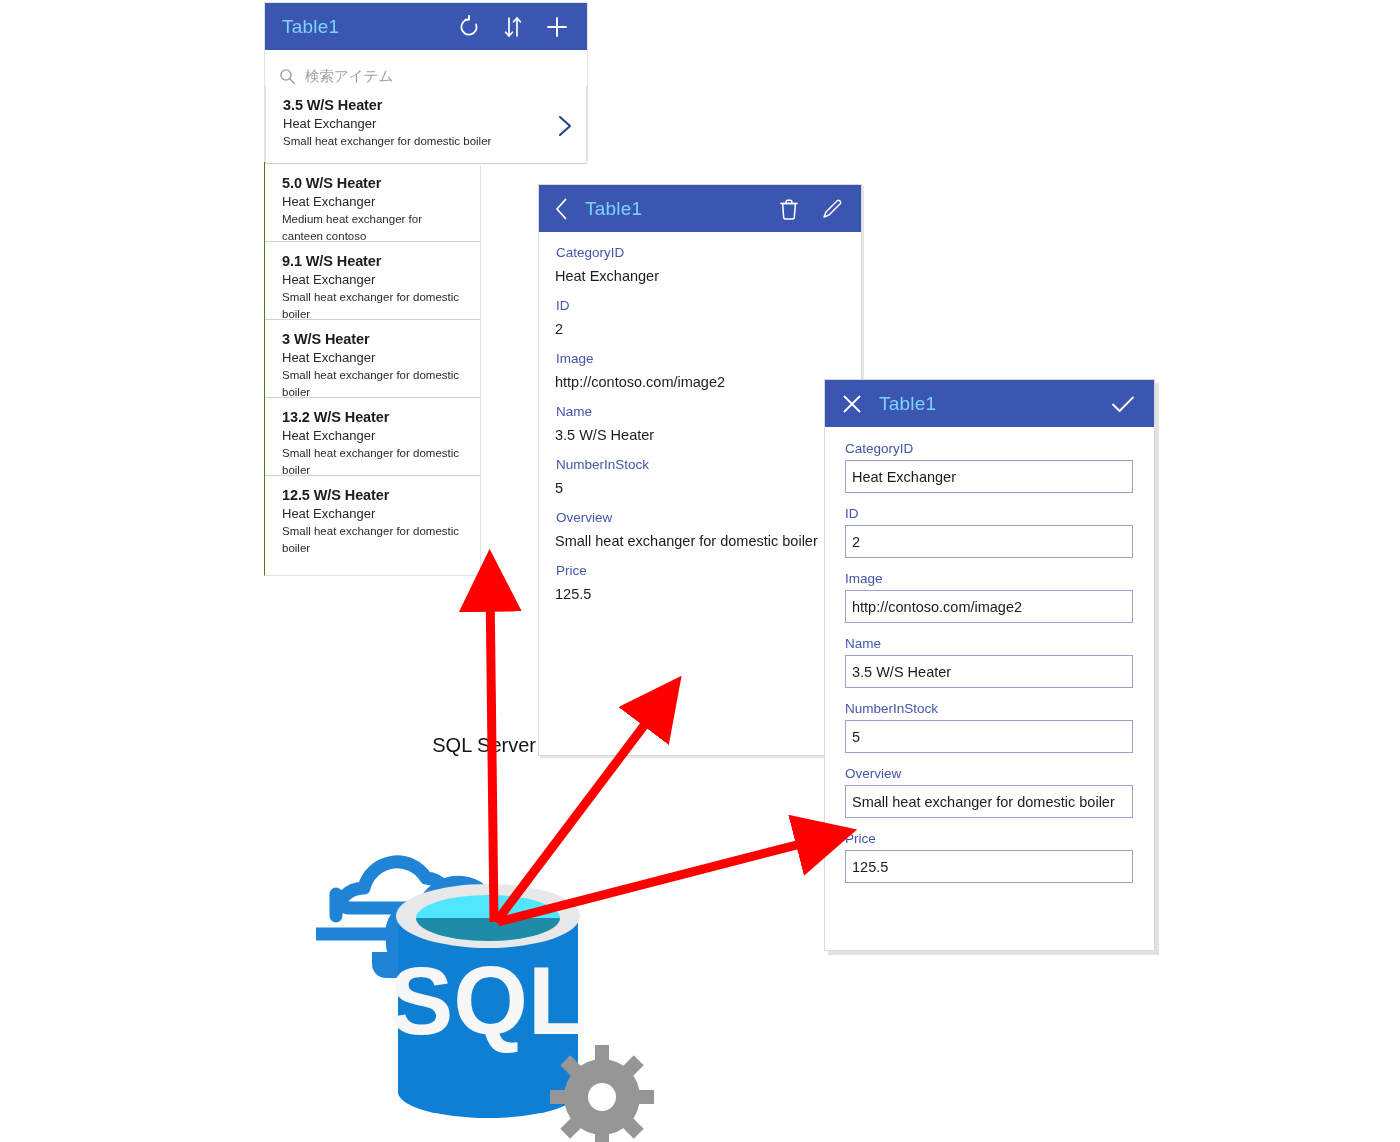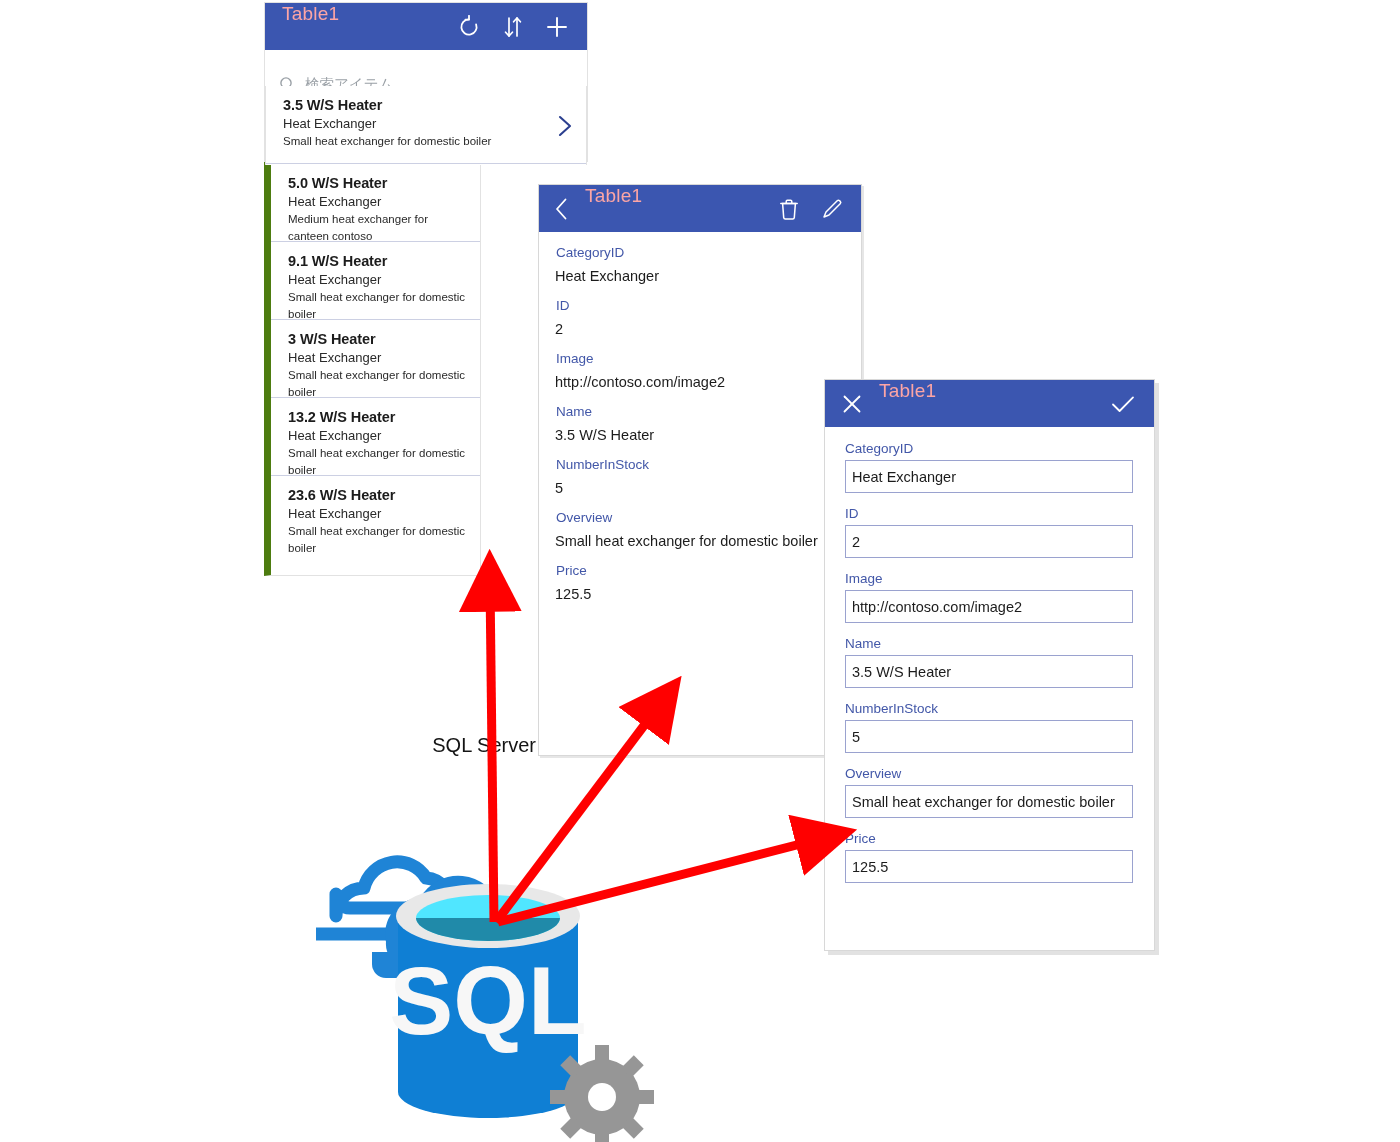--- a/index.html
+++ b/index.html
@@ -24,21 +24,22 @@
   
   .panel {
     position: absolute;
     background: #ffffff;
     box-sizing: border-box;
   }
   .panel-hdr {
     height: 47px;
     background: #3b56b0;
     display: flex;
-    color: #fca5a5;
+    align-items: center;
+    color: #7dd3fc;
     box-sizing: border-box;
   }
   .panel-hdr .title {
     font-size: 19px;
     font-weight: 400;
     letter-spacing: .2px;
     white-space: nowrap;
   }
   .hdr-actions {
     margin-left: auto;
@@ -57,38 +58,38 @@
     height: 160px;
     border: 1px solid #e2e2e2;
     z-index: 1;
   }
   #gallery-panel .panel-hdr { padding-left: 17px; }
   .search-row {
     height: 36px;
     display: flex;
     align-items: center;
     gap: 9px;
-    padding: 16px 14px;
+    padding: 8px 14px;
     border-bottom: 1px solid #3b56b0;
     background: #fff;
   }
   .search-ph {
     font-size: 14.5px;
     color: #9aa0a6;
   }
 
   
   #gallery-list {
     position: absolute;
     left: 264px;
     top: 86px;
     width: 217px;
     height: 490px;
     background: #ffffff;
-    border-left: 7px solid #4d7c0f;
+    border-left: 1px solid #4d7c0f;
     border-right: 1px solid #e2e2e2;
     border-bottom: 1px solid #e2e2e2;
     box-sizing: border-box;
     z-index: 0;
   }
   
   #first-row-overlay {
     position: absolute;
     left: 265px;
     top: 86px;
@@ -245,21 +246,21 @@
       <div class="li-title">3 W/S Heater</div>
       <div class="li-sub">Heat Exchanger</div>
       <div class="li-desc">Small heat exchanger for domestic boiler</div>
     </div>
     <div class="list-item">
       <div class="li-title">13.2 W/S Heater</div>
       <div class="li-sub">Heat Exchanger</div>
       <div class="li-desc">Small heat exchanger for domestic boiler</div>
     </div>
     <div class="list-item" style="border-bottom:none">
-      <div class="li-title">23.6 W/S Heater</div>
+      <div class="li-title">12.5 W/S Heater</div>
       <div class="li-sub">Heat Exchanger</div>
       <div class="li-desc">Small heat exchanger for domestic boiler</div>
     </div>
   </div>
 
   <div id="first-row-overlay">
     <div class="list-item">
       <div class="li-title">3.5 W/S Heater</div>
       <div class="li-sub">Heat Exchanger</div>
       <div class="li-desc">Small heat exchanger for domestic boiler</div>

